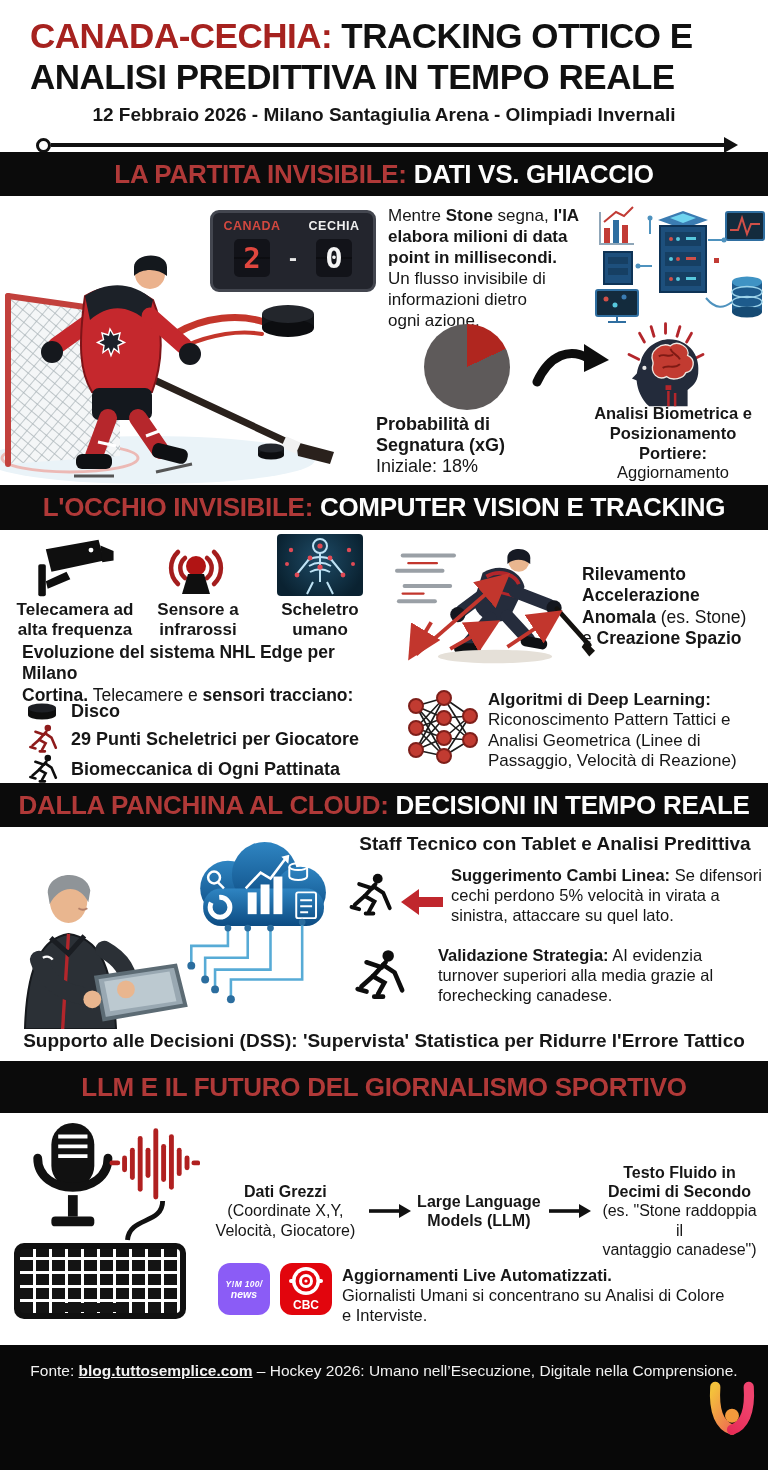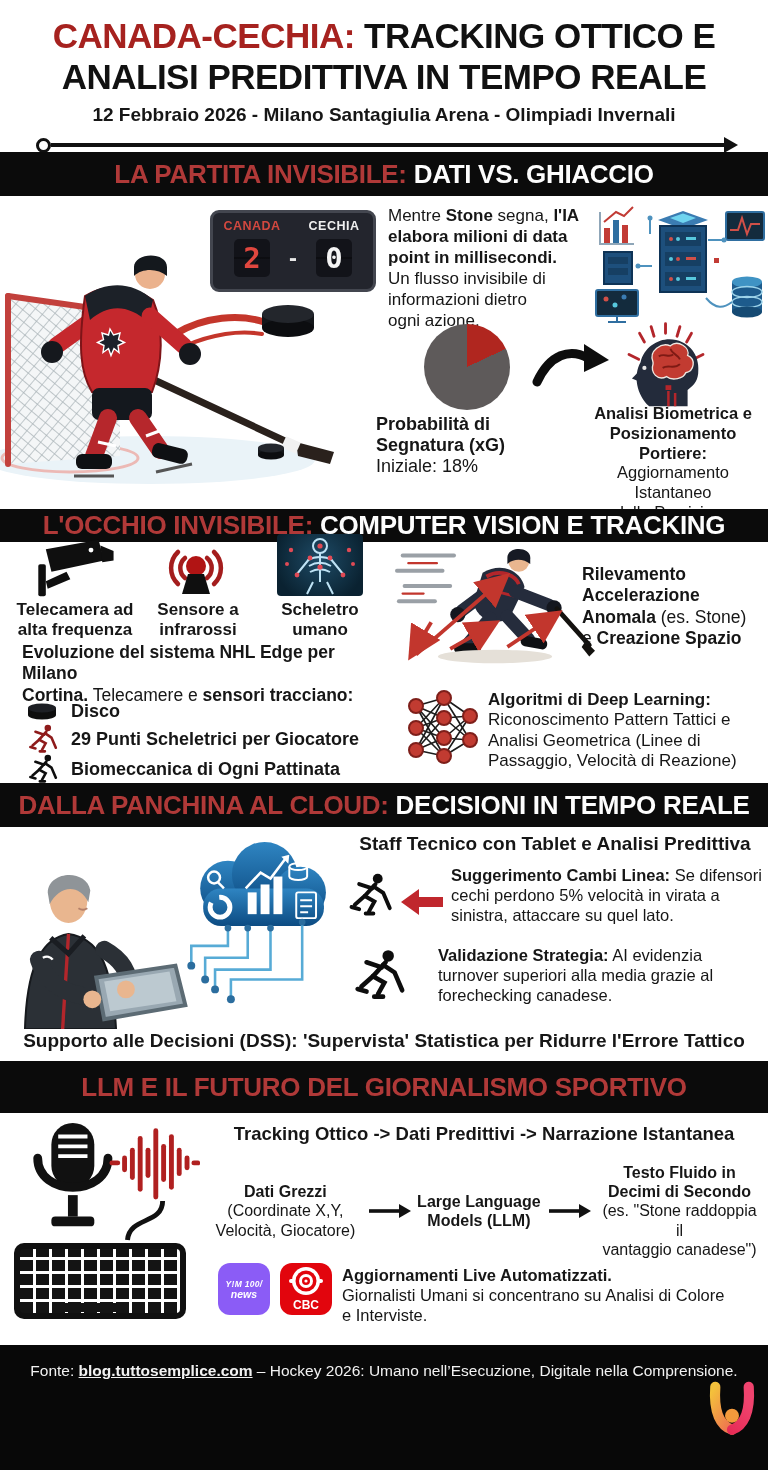--- a/index.html
+++ b/index.html
@@ -5,21 +5,21 @@
   html,body{margin:0;padding:0;background:#e9e9e9;}
   .page{position:relative;width:768px;height:1470px;margin:0 auto;background:#fff;
         font-family:"Liberation Sans",sans-serif;color:#161616;overflow:hidden;}
   .abs{position:absolute;}
   .fb{font-weight:700;}
   .un{text-decoration:underline;}
   .pre{white-space:pre-line;}
   .ctr{text-align:center;}
 
   
-  .title{left:30px;top:16px;width:708px;text-align:center;font-size:35px;line-height:1.17;
+  .title{left:30px;top:16px;width:708px;font-size:35px;line-height:1.17;
          font-weight:800;letter-spacing:-0.5px;color:#111;}
   .title .red{color:#A6221F;}
   .subtitle{left:34px;top:104px;width:700px;text-align:center;font-size:19px;font-weight:700;}
   .timeline{left:36px;top:138px;width:702px;height:14px;display:flex;align-items:center;}
   .tl-dot{width:9px;height:9px;border:3px solid #111;border-radius:50%;background:#fff;}
   .tl-line{flex:1;height:3.5px;background:#111;}
   .tl-head{width:0;height:0;border-left:14px solid #111;border-top:8px solid transparent;border-bottom:8px solid transparent;}
 
   
   .banner{left:0;width:768px;background:#0b0b0b;display:flex;align-items:center;justify-content:center;
@@ -239,21 +239,21 @@
       <path d="M40,40 C46,36 50,42 55,38 M44,52 C50,48 56,54 62,48 M52,32 C54,38 60,38 62,43" stroke="#7e1a14" stroke-width="2" fill="none"></path>
       <path d="M50,76 L50,92 M57,78 L57,92" stroke="#b3262b" stroke-width="2.6"></path>
       <rect x="47" y="70" width="6" height="5" fill="#b3262b"></rect>
     </svg>
     <div class="abs brain-label pre ctr"><span class="fb">Analisi Biometrica e
 Posizionamento Portiere:</span><span>
 Aggiornamento Istantaneo
 della Previsione</span></div>
   </div>
 
-  <div class="abs banner" style="top:485px;height:33px;margin-top:24px;">
+  <div class="abs banner" style="top:485px;height:45px;">
     <span class="br">L'OCCHIO INVISIBILE: </span>
     <span class="bw">COMPUTER VISION E TRACKING</span>
   </div>
 
   <div class="abs" style="top:530px;left:0;width:768px;height:253px;">
 
     <svg class="abs" style="left:32px;top:6px;" width="86" height="64" viewBox="0 0 90 68">
       <g fill="#0f0f0f">
         <polygon points="14,14 70,4 76,26 20,38"></polygon>
         <polygon points="72,10 86,16 86,26 74,28"></polygon>
@@ -534,21 +534,20 @@
       </g>
       <path d="M152,84 C152,108 118,100 116,124" stroke="#111" stroke-width="5" fill="none"></path>
     </svg>
 
     <div class="abs keyboard">
       <div class="keys">
           <div class="spacebar"></div>
         </div>
     </div>
 
-    <div class="abs s4-head">Tracking Ottico -&gt; Dati Predittivi -&gt; Narrazione Istantanea</div>
 
     <div class="abs flow">
       <div class="flow-block pre" style="width:170px"><span class="fb">Dati Grezzi</span><span>
 (Coordinate X,Y,
 Velocità, Giocatore)</span></div>
       <svg width="44" height="18" viewBox="0 0 44 18" style="flex:none">
         <line x1="2" y1="9" x2="32" y2="9" stroke="#111" stroke-width="3.6"></line>
         <polygon points="32,2 44,9 32,16" fill="#111"></polygon>
       </svg>
       <div class="flow-block pre fb" style="width:140px">Large Language

